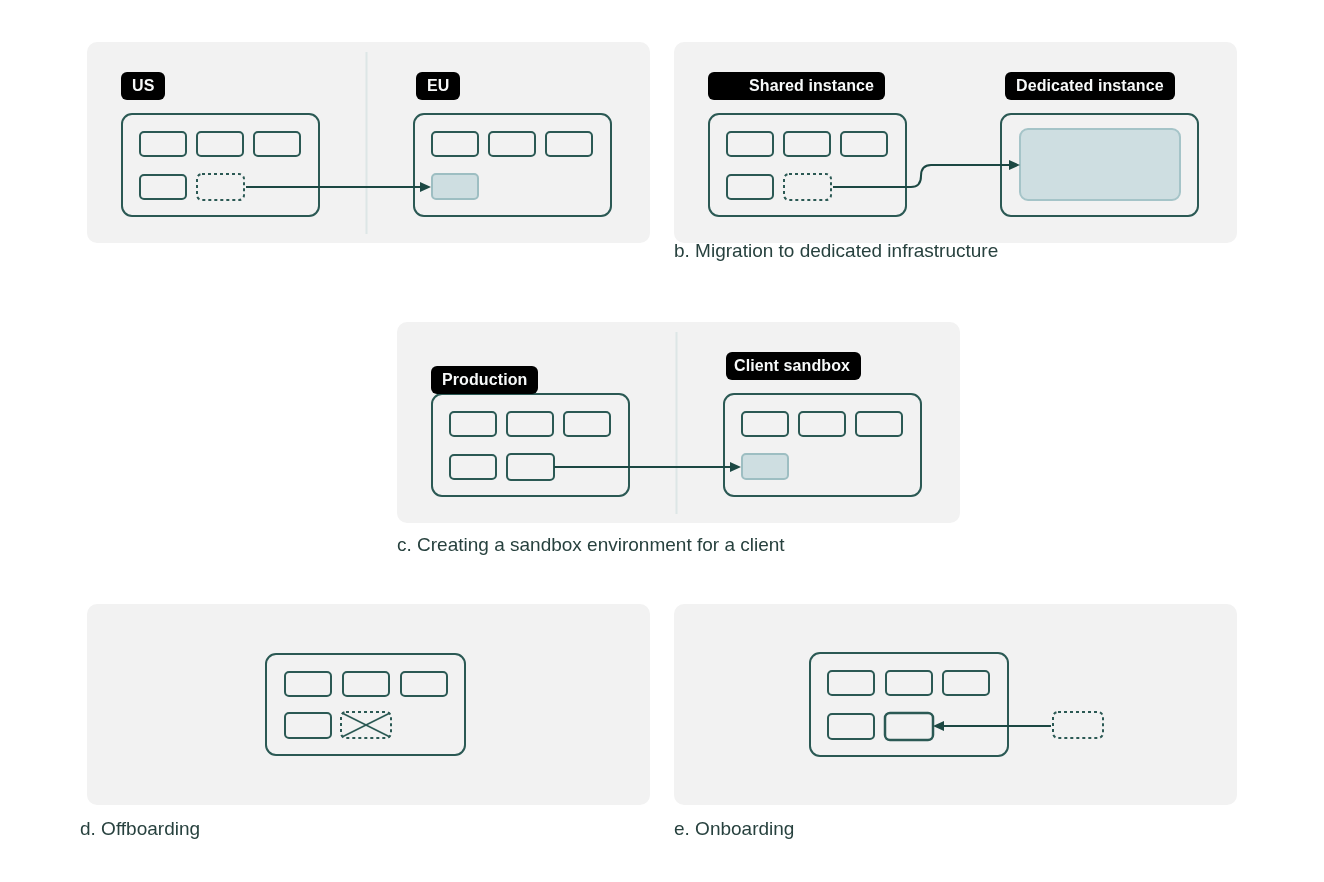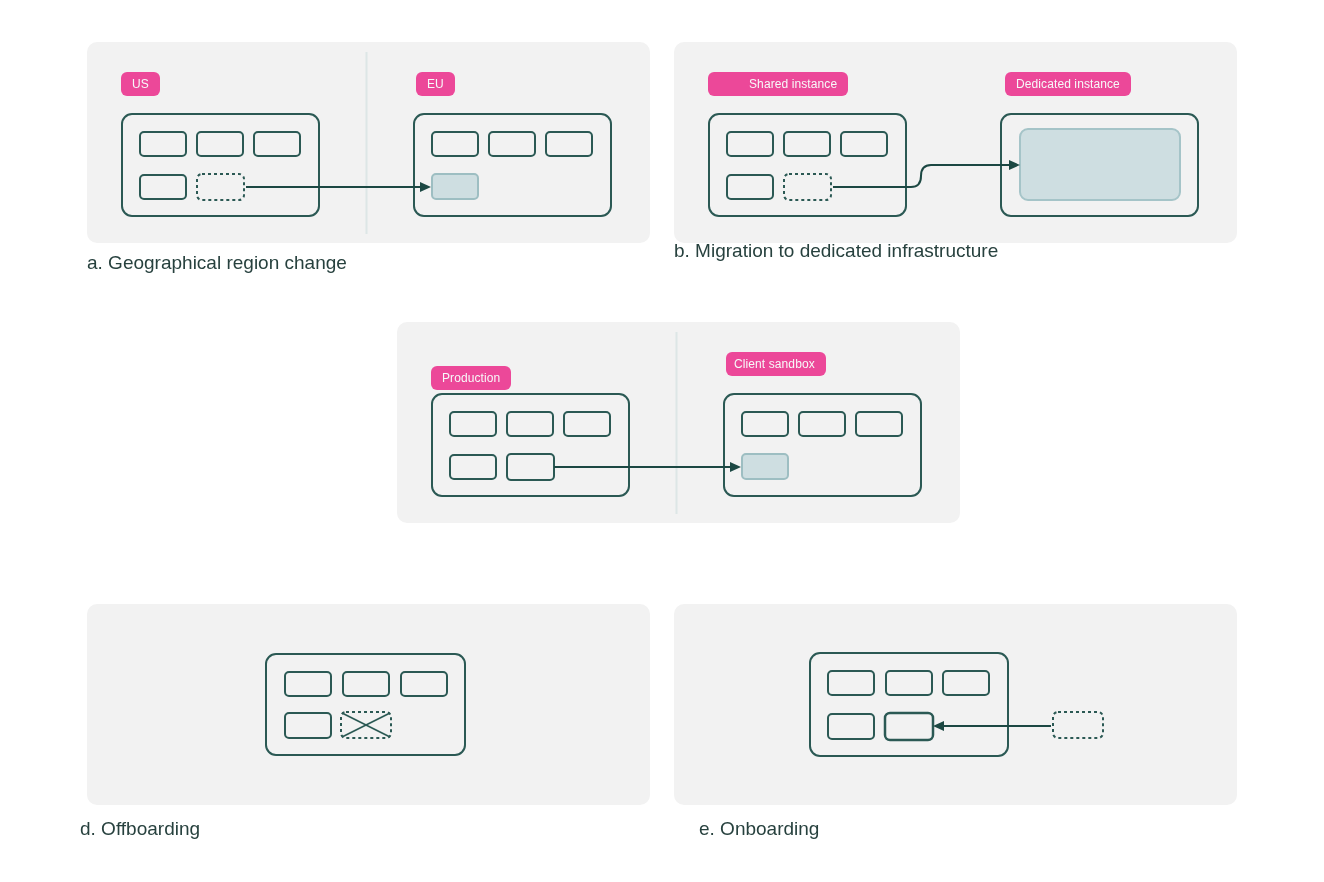--- a/index.html
+++ b/index.html
@@ -6,23 +6,23 @@
   .canvas{
     position:relative;width:1324px;height:882px;background:#ffffff;
     font-family:"Liberation Sans", sans-serif;overflow:hidden;
   }
   .panel{
     position:absolute;width:563px;height:201px;background:#f2f2f2;
     border-radius:10px;
   }
   .panel svg{position:absolute;left:0;top:0;}
   .badge{
-    position:absolute;background:#ec4899;color:#f7f9f9;
-    font-size:12px;line-height:1;padding:6px 11px;border-radius:6px;
-    white-space:nowrap;letter-spacing:0.1px;
+    position:absolute;background:#000000;color:#f7f9f9;
+    font-size:16px;line-height:1;padding:6px 11px;border-radius:6px;
+    white-space:nowrap;letter-spacing:0.1px;font-weight:bold;
   }
   .caption{
     position:absolute;font-size:19px;color:#27413e;white-space:nowrap;
   }
   .inst{fill:none;stroke:#2b5954;stroke-width:2;}
   .tenant{fill:none;stroke:#2b5954;stroke-width:2;}
   .tenant-strong{fill:none;stroke:#2b5954;stroke-width:2.5;}
   .ghost{fill:none;stroke:#2b5954;stroke-width:2;stroke-dasharray:3 3;}
   .filled{fill:#cedee1;stroke:#9dbec2;stroke-width:2;}
   .filled-big{fill:#cedee1;stroke:#a5c4c8;stroke-width:2;}
@@ -49,21 +49,20 @@
       <rect class="tenant" x="345" y="90" width="46" height="24" rx="4"></rect>
       <rect class="tenant" x="402" y="90" width="46" height="24" rx="4"></rect>
       <rect class="tenant" x="459" y="90" width="46" height="24" rx="4"></rect>
       <rect class="filled" x="345" y="132" width="46" height="25" rx="4"></rect>
       <line class="arrow" x1="159" y1="145" x2="333" y2="145"></line>
       <polygon class="ahead" points="344,145 333,140 333,150"></polygon>
     </svg>
     <div class="badge" style="left:34px;top:30px;">US</div>
     <div class="badge" style="left:329px;top:30px;text-align:center;">EU</div>
   </section>
-  <div class="caption" style="left:87px;top:252px;">a. Geographical region change</div>
 
   <section class="panel" style="left:674px;top:42px;">
     <svg width="563" height="201" viewBox="0 0 563 201">
       <rect class="inst" x="35" y="72" width="197" height="102" rx="10"></rect>
       <rect class="tenant" x="53" y="90" width="46" height="24" rx="4"></rect>
       <rect class="tenant" x="110" y="90" width="46" height="24" rx="4"></rect>
       <rect class="tenant" x="167" y="90" width="46" height="24" rx="4"></rect>
       <rect class="tenant" x="53" y="133" width="46" height="24" rx="4"></rect>
       <rect class="ghost" x="110" y="132" width="47" height="26" rx="5"></rect>
       <rect class="inst" x="327" y="72" width="197" height="102" rx="10"></rect>
@@ -89,20 +88,21 @@
       <rect class="tenant" x="345" y="90" width="46" height="24" rx="4"></rect>
       <rect class="tenant" x="402" y="90" width="46" height="24" rx="4"></rect>
       <rect class="tenant" x="459" y="90" width="46" height="24" rx="4"></rect>
       <rect class="filled" x="345" y="132" width="46" height="25" rx="4"></rect>
       <line class="arrow" x1="157" y1="145" x2="333" y2="145"></line>
       <polygon class="ahead" points="344,145 333,140 333,150"></polygon>
     </svg>
     <div class="badge" style="left:34px;top:44px;">Production</div>
     <div class="badge" style="left:329px;top:30px;padding-left:8px;">Client sandbox</div>
   </section>
+  <div class="caption" style="left:397px;top:534px;">c. Creating a sandbox environment for a client</div>
 
   <section class="panel" style="left:87px;top:604px;">
     <svg width="563" height="201" viewBox="0 0 563 201">
       <rect class="inst" x="179" y="50" width="199" height="101" rx="10"></rect>
       <rect class="tenant" x="198" y="68" width="46" height="24" rx="4"></rect>
       <rect class="tenant" x="256" y="68" width="46" height="24" rx="4"></rect>
       <rect class="tenant" x="314" y="68" width="46" height="24" rx="4"></rect>
       <rect class="tenant" x="198" y="109" width="46" height="25" rx="4"></rect>
       <rect class="ghost" x="254" y="108" width="50" height="26" rx="5"></rect>
       <line class="xline" x1="255" y1="109" x2="303" y2="133"></line>
@@ -117,15 +117,15 @@
       <rect class="tenant" x="154" y="67" width="46" height="24" rx="4"></rect>
       <rect class="tenant" x="212" y="67" width="46" height="24" rx="4"></rect>
       <rect class="tenant" x="269" y="67" width="46" height="24" rx="4"></rect>
       <rect class="tenant" x="154" y="110" width="46" height="25" rx="4"></rect>
       <rect class="tenant-strong" x="211" y="109" width="48" height="27" rx="5"></rect>
       <rect class="ghost" x="379" y="108" width="50" height="26" rx="5"></rect>
       <line class="arrow" x1="377" y1="122" x2="270" y2="122"></line>
       <polygon class="ahead" points="259,122 270,117 270,127"></polygon>
     </svg>
   </section>
-  <div class="caption" style="left:699px;top:818px;">e. Onboarding</div>
+  <div class="caption" style="left:674px;top:818px;">e. Onboarding</div>
 
 </div>
 
 </body></html>

